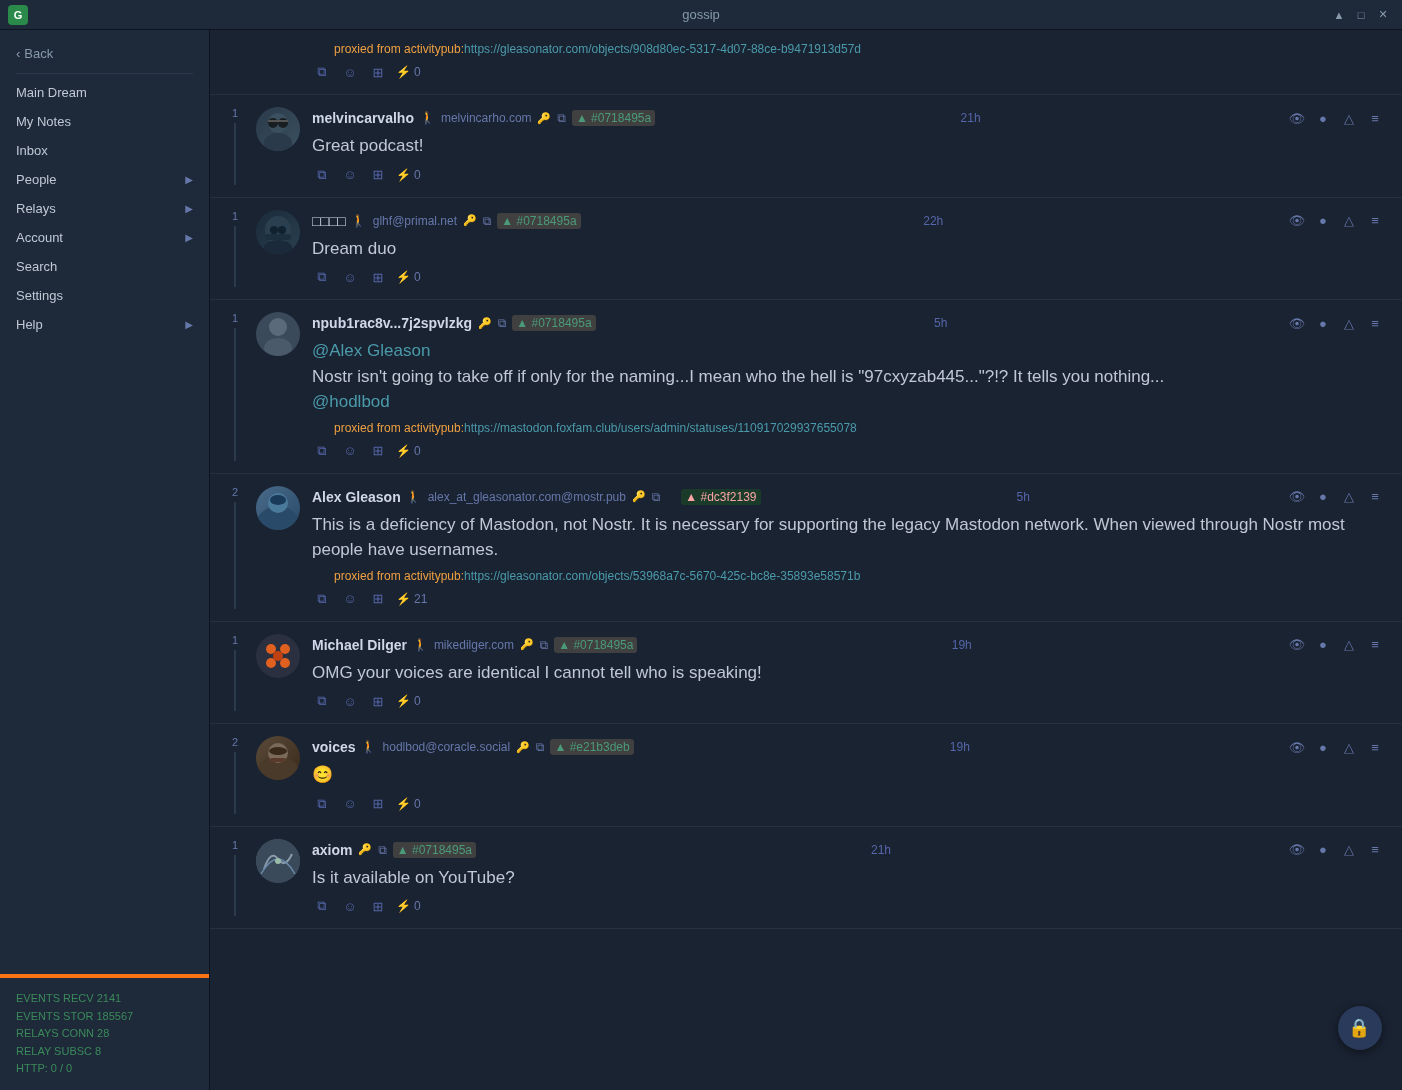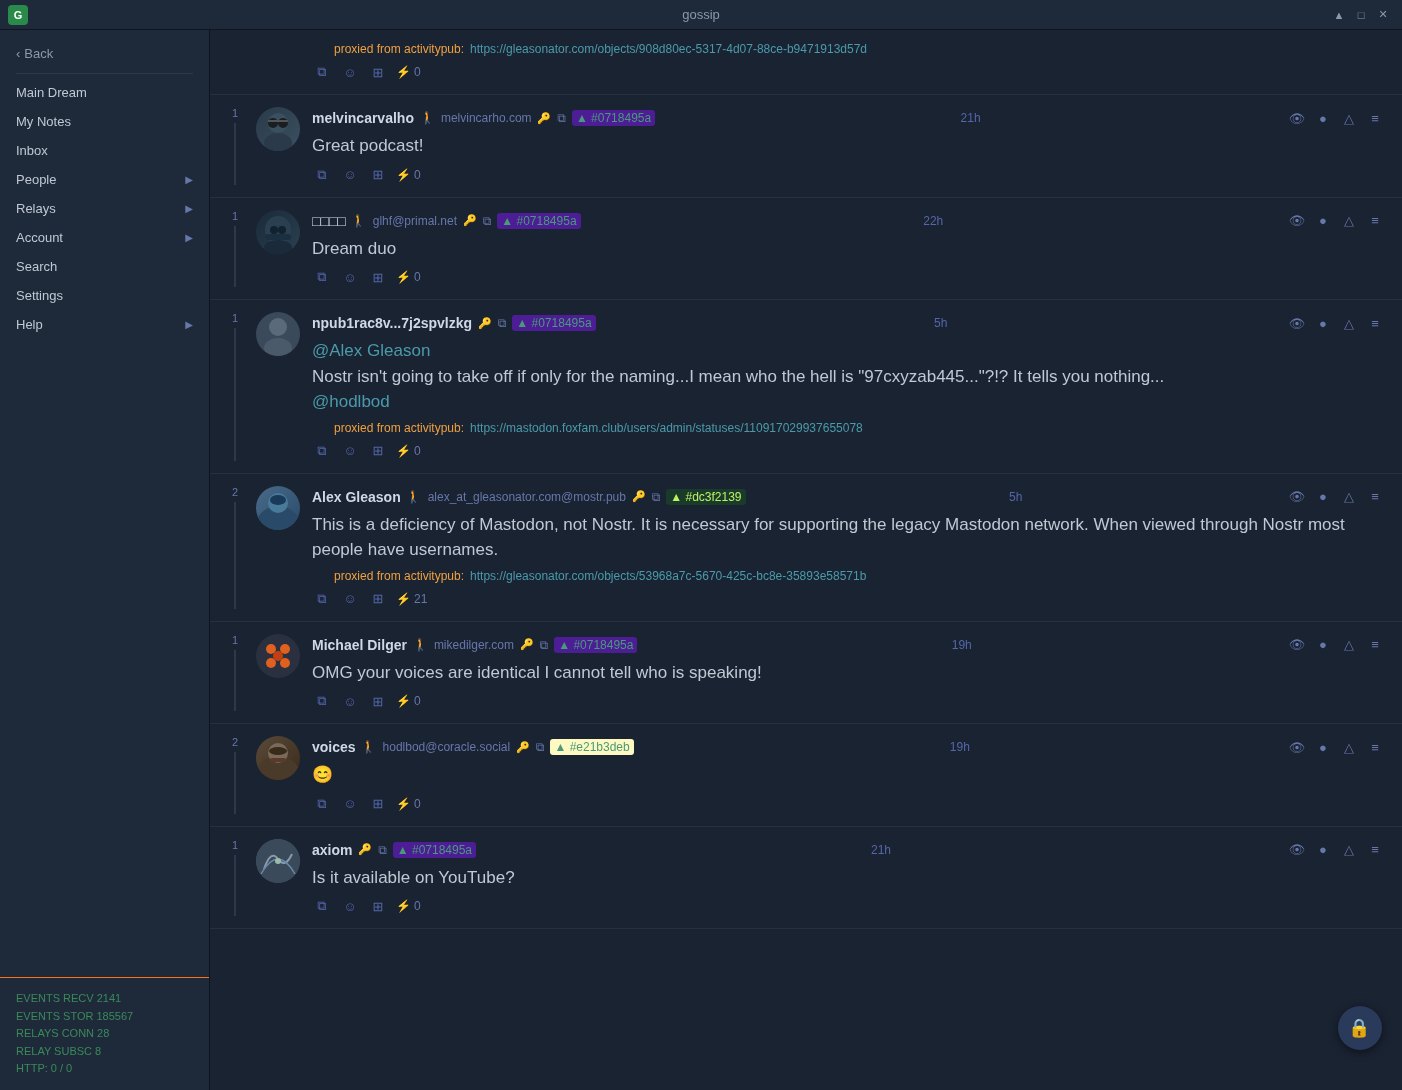--- a/index.html
+++ b/index.html
@@ -108,21 +108,21 @@
       display: flex;
       align-items: center;
       justify-content: space-between;
     }
     .sidebar-item .arrow {
       font-size: 10px;
       color: #6677aa;
     }
     .sidebar-status {
       padding: 12px 16px;
-      border-top: 1px solid #f97316;
+      border-top: 4px solid #f97316;
       font-size: 11px;
       color: #3a8a5a;
       line-height: 1.6;
     }
     .sidebar-welcome {
       padding: 12px 16px;
       border-top: 1px solid #2a3a4a;
       font-size: 12px;
       color: #8899aa;
       line-height: 1.5;
@@ -193,21 +193,21 @@
       font-weight: 600;
       color: #d0d8e8;
     }
     .post-domain {
       font-size: 12px;
       color: #6677aa;
     }
     .post-tag {
       font-size: 12px;
       color: #4a9a7a;
-      background: #4c1d95;
+      background: #404040;
       padding: 1px 4px;
       border-radius: 3px;
     }
     .post-time {
       margin-left: auto;
       font-size: 12px;
       color: #5566aa;
     }
     .post-actions-row {
       display: flex;
@@ -234,21 +234,21 @@
     }
     .post-content .mention {
       color: #4a9aaa;
     }
     .proxied-row {
       font-size: 12px;
       color: #8899aa;
       margin-bottom: 6px;
       display: flex;
       align-items: center;
-      gap: 6px;
+      gap: 0;
       padding-left: 22px;
     }
     .proxied-label {
       color: #f0a040;
       font-weight: 500;
     }
     .proxied-link {
       color: #4a9aaa;
       text-decoration: none;
       word-break: break-all;
@@ -557,21 +557,21 @@
           <ellipse cx="22" cy="14" rx="8" ry="5" fill="#1a3a5a"></ellipse>
         </svg>
       </div>
       <div class="post-body">
         <div class="post-header">
           <span class="post-name">Alex Gleason</span>
           <span class="person-icon">🚶</span>
           <span class="post-domain">alex_at_gleasonator.com@mostr.pub</span>
           <span class="key-icon">🔑</span>
           <span style="color:#6677aa;font-size:12px;">⧉</span>
-          <span class="post-tag" style="color:#bef264;background:#1a3a2a;">▲ #dc3f2139</span>
+          <span class="post-tag" style="color:#fca5a5;background:#1a3a2a;margin-left:15px;">▲ #dc3f2139</span>
           <span class="post-time">5h</span>
           <div class="post-actions-row">
             <div class="icon-btn">👁</div>
             <div class="icon-btn">●</div>
             <div class="icon-btn">△</div>
             <div class="icon-btn">≡</div>
           </div>
         </div>
         <div class="post-content">This is a deficiency of Mastodon, not Nostr. It is necessary for supporting the legacy Mastodon network. When viewed through Nostr most people have usernames.</div>
         <div class="proxied-row">
@@ -646,21 +646,21 @@
           <ellipse cx="22" cy="15" rx="9" ry="4" fill="#3a2a1a"></ellipse>
         </svg>
       </div>
       <div class="post-body">
         <div class="post-header">
           <span class="post-name">voices</span>
           <span class="person-icon">🚶</span>
           <span class="post-domain">hodlbod@coracle.social</span>
           <span class="key-icon">🔑</span>
           <span style="color:#6677aa;font-size:12px;">⧉</span>
-          <span class="post-tag" style="color:#4a9a7a;background:#fef9c3;">▲ #e21b3deb</span>
+          <span class="post-tag" style="color:#4a9a7a;background:#404040;">▲ #e21b3deb</span>
           <span class="post-time">19h</span>
           <div class="post-actions-row">
             <div class="icon-btn">👁</div>
             <div class="icon-btn">●</div>
             <div class="icon-btn">△</div>
             <div class="icon-btn">≡</div>
           </div>
         </div>
         <div class="post-content">😊</div>
         <div class="post-footer">

